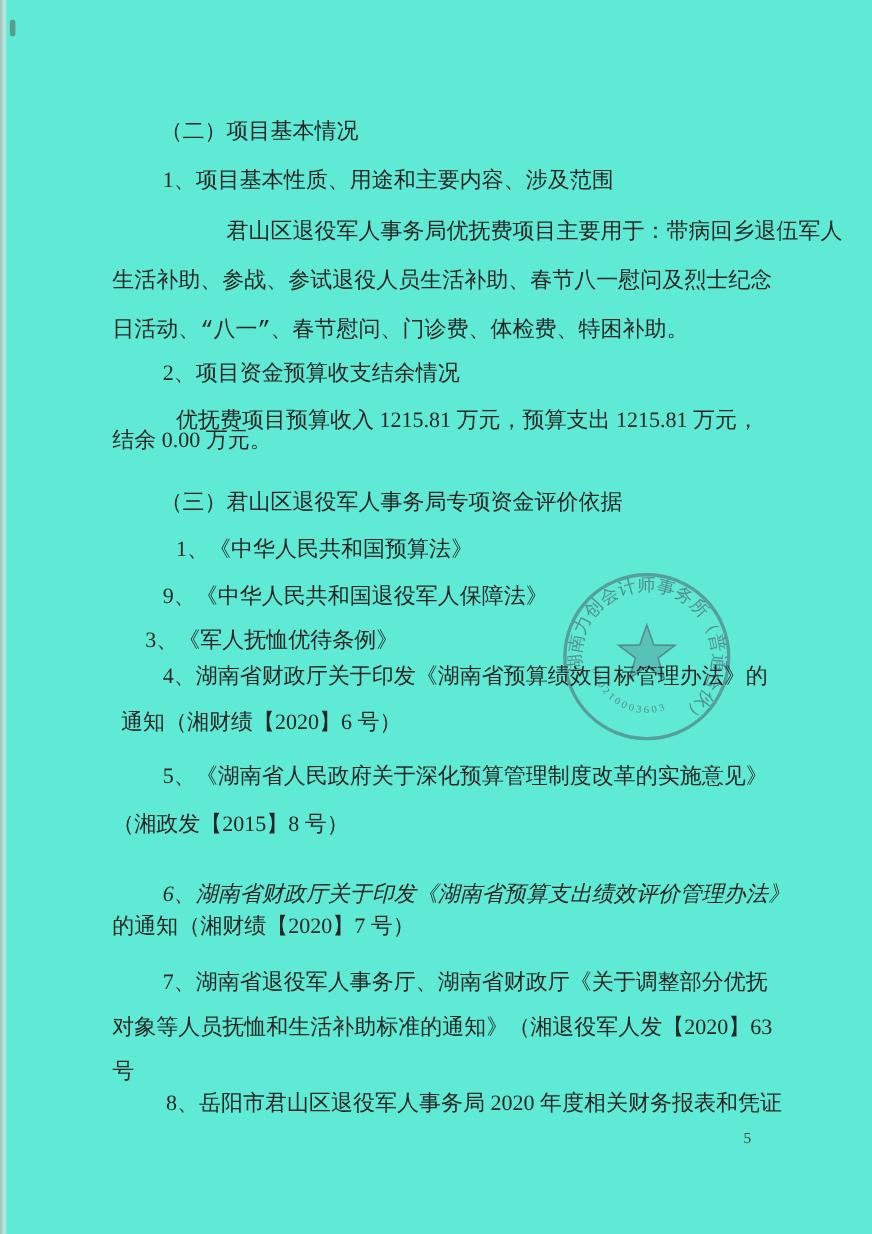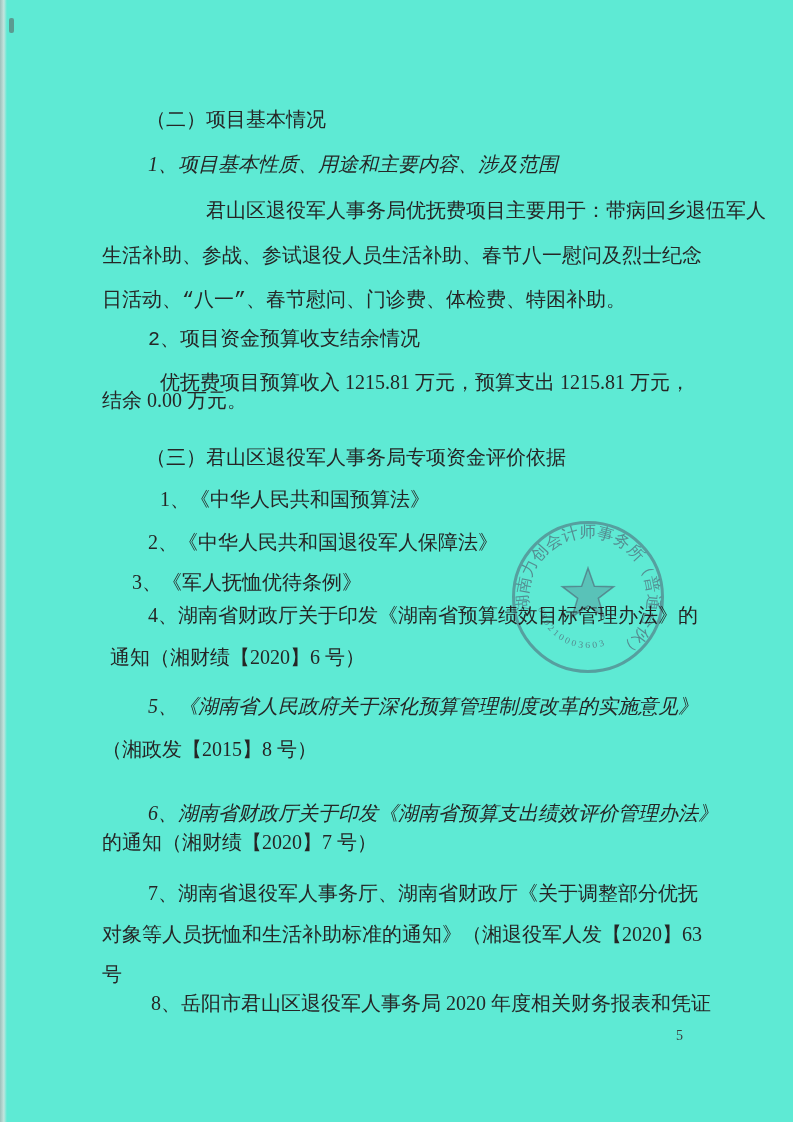--- a/index.html
+++ b/index.html
@@ -60,34 +60,34 @@
 </head>
 <body>
 
 <div class="page">
 
   <div class="scan-edge-left"></div>
   <div class="scan-speck"></div>
 
   <div>
       <div class="text-line" style="top: 107px; left: 146px;">（二）项目基本情况</div>
-      <div class="text-line" style="top: 152px; left: 148px; font-style: italic;">1、项目基本性质、用途和主要内容、涉及范围</div>
+      <div class="text-line" style="top: 152px; left: 148px;">1、项目基本性质、用途和主要内容、涉及范围</div>
       <div class="text-line" style="top: 198px; left: 158px; margin-left: 48px;">君山区退役军人事务局优抚费项目主要用于：带病回乡退伍军人</div>
       <div class="text-line" style="top: 243px; left: 102px;">生活补助、参战、参试退役人员生活补助、春节八一慰问及烈士纪念</div>
       <div class="text-line" style="top: 288px; left: 102px; font-family: Liberation Mono, monospace;">日活动、“八一”、春节慰问、门诊费、体检费、特困补助。</div>
-      <div class="text-line" style="top: 327px; left: 148px; font-family: Liberation Mono, monospace;">2、项目资金预算收支结余情况</div>
+      <div class="text-line" style="top: 327px; left: 148px;">2、项目资金预算收支结余情况</div>
       <div class="text-line" style="top: 370px; left: 160px;">优抚费项目预算收入 1215.81 万元，预算支出 1215.81 万元，</div>
       <div class="text-line" style="top: 388px; left: 102px;">结余 0.00 万元。</div>
       <div class="text-line" style="top: 445px; left: 146px;">（三）君山区退役军人事务局专项资金评价依据</div>
       <div class="text-line" style="top: 487px; left: 160px;">1、《中华人民共和国预算法》</div>
-      <div class="text-line" style="top: 530px; left: 148px;">2、《中华人民共和国退役军人保障法》</div>
+      <div class="text-line" style="top: 530px; left: 148px;">9、《中华人民共和国退役军人保障法》</div>
       <div class="text-line" style="top: 570px; left: 132px;">3、《军人抚恤优待条例》</div>
       <div class="text-line" style="top: 603px; left: 148px;">4、湖南省财政厅关于印发《湖南省预算绩效目标管理办法》的</div>
       <div class="text-line" style="top: 645px; left: 110px;">通知（湘财绩【2020】6 号）</div>
-      <div class="text-line" style="top: 694px; left: 148px; font-style: italic;">5、《湖南省人民政府关于深化预算管理制度改革的实施意见》</div>
+      <div class="text-line" style="top: 694px; left: 148px;">5、《湖南省人民政府关于深化预算管理制度改革的实施意见》</div>
       <div class="text-line" style="top: 737px; left: 102px;">（湘政发【2015】8 号）</div>
       <div class="text-line" style="top: 801px; left: 148px; font-style: italic;">6、湖南省财政厅关于印发《湖南省预算支出绩效评价管理办法》</div>
       <div class="text-line" style="top: 830px; left: 102px;">的通知（湘财绩【2020】7 号）</div>
       <div class="text-line" style="top: 881px; left: 148px;">7、湖南省退役军人事务厅、湖南省财政厅《关于调整部分优抚</div>
       <div class="text-line" style="top: 922px; left: 102px;">对象等人员抚恤和生活补助标准的通知》（湘退役军人发【2020】63</div>
       <div class="text-line" style="top: 962px; left: 102px;">号</div>
       <div class="text-line" style="top: 991px; left: 151px;">8、岳阳市君山区退役军人事务局 2020 年度相关财务报表和凭证</div>
     </div>
 
   <svg class="stamp" width="160" height="160" viewBox="0 0 160 160">

